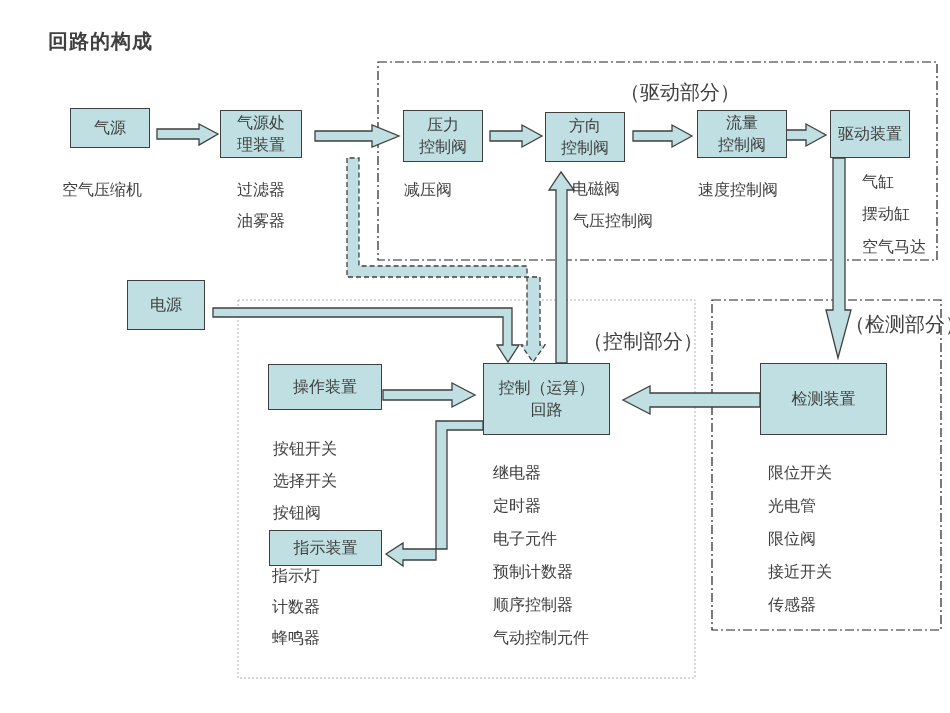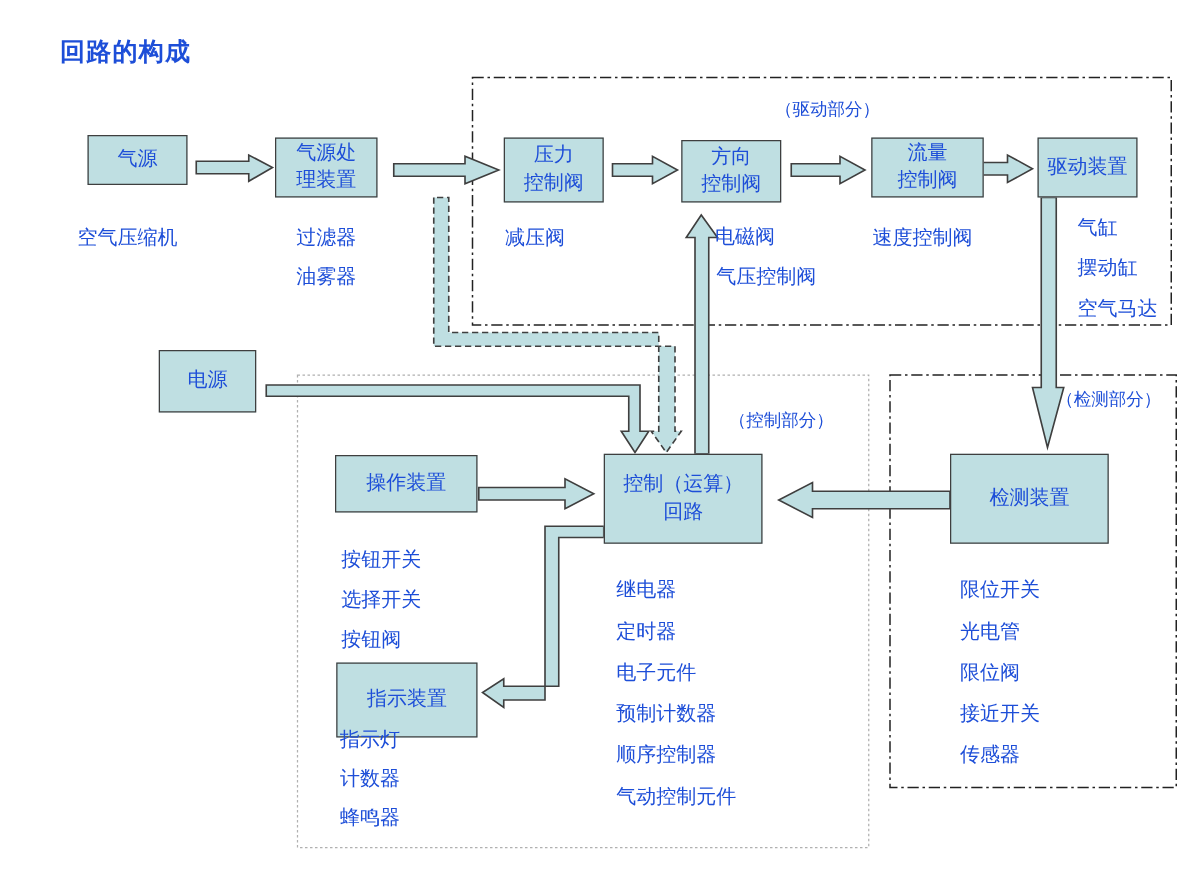--- a/index.html
+++ b/index.html
@@ -1,28 +1,28 @@
 <!DOCTYPE html>
 <html><head>
 <meta charset="utf-8">
 <style>
   html,body{margin:0;padding:0;background:#ffffff;}
   #page{position:relative;width:950px;height:713px;background:#ffffff;overflow:hidden;
-        font-family:"Liberation Serif","DejaVu Serif",serif;color:#1d4ed8;}
+        font-family:"Liberation Serif","DejaVu Serif",serif;color:#404040;}
   #title{position:absolute;left:48px;top:28px;font-size:20px;font-weight:bold;letter-spacing:1px;}
   svg{position:absolute;left:0;top:0;width:950px;height:713px;}
   .arrow{fill:#bfdfe2;stroke:#3f3f3f;stroke-width:1.3px;}
   .arrow.dashed{stroke-dasharray:5 3;}
   .sect{fill:none;stroke:#222;stroke-width:1.2px;stroke-dasharray:9 3 2 3;}
   .sect.dotted{stroke:#b0b0b0;stroke-width:1px;stroke-dasharray:2 2;}
   .box{position:absolute;background:#bfdfe2;border:1.4px solid #3f3f3f;
        display:flex;align-items:center;justify-content:center;text-align:center;
        font-size:16px;line-height:1.35;white-space:pre-line;box-sizing:border-box;}
   .cap{position:absolute;font-size:16px;white-space:nowrap;}
-  .sect-label{position:absolute;font-size:14px;white-space:nowrap;}
+  .sect-label{position:absolute;font-size:20px;white-space:nowrap;}
   .vlist{position:absolute;font-size:16px;}
   .vlist div{white-space:nowrap;}
   .vlist.s32 div{line-height:32px;}
   .vlist.s33 div{line-height:33px;}
   .vlist.s31 div{line-height:31px;}
 </style>
 </head>
 <body>
 
 <div id="page">
@@ -67,21 +67,21 @@
 控制阀</div>
   <div class="box" style="left:545px;top:112px;width:80px;height:50px;">方向
 控制阀</div>
   <div class="box" style="left:697px;top:110px;width:90px;height:48px;">流量
 控制阀</div>
   <div class="box" style="left:830px;top:110px;width:80px;height:48px;">驱动装置</div>
   <div class="box" style="left:127px;top:280px;width:78px;height:50px;">电源</div>
   <div class="box" style="left:268px;top:364px;width:114px;height:46px;">操作装置</div>
   <div class="box" style="left:483px;top:363px;width:127px;height:72px;">控制（运算）
 回路</div>
-  <div class="box" style="left:269px;top:530px;width:113px;height:60px;">指示装置</div>
+  <div class="box" style="left:269px;top:530px;width:113px;height:36px;">指示装置</div>
   <div class="box" style="left:760px;top:363px;width:127px;height:72px;">检测装置</div>
 
   <div class="cap" style="left:62px;top:180px;">空气压缩机</div>
   <div class="cap" style="left:237px;top:180px;">过滤器</div>
   <div class="cap" style="left:237px;top:211px;">油雾器</div>
   <div class="cap" style="left:404px;top:180px;">减压阀</div>
   <div class="cap" style="left:572px;top:179px;">电磁阀</div>
   <div class="cap" style="left:573px;top:211px;">气压控制阀</div>
   <div class="cap" style="left:698px;top:180px;text-align:center;">速度控制阀</div>
   <div class="cap" style="left:862px;top:172px;">气缸</div>
@@ -96,21 +96,21 @@
 
   <div class="vlist s33" style="left:493px;top:456px;">
     <div>继电器</div>
     <div>定时器</div>
     <div>电子元件</div>
     <div>预制计数器</div>
     <div>顺序控制器</div>
     <div>气动控制元件</div>
   </div>
 
-  <div class="vlist s31" style="left:272px;top:577px;">
+  <div class="vlist s31" style="left:272px;top:560px;">
     <div>指示灯</div>
     <div>计数器</div>
     <div>蜂鸣器</div>
   </div>
 
   <div class="vlist s33" style="left:768px;top:456px;">
     <div>限位开关</div>
     <div>光电管</div>
     <div>限位阀</div>
     <div>接近开关</div>

